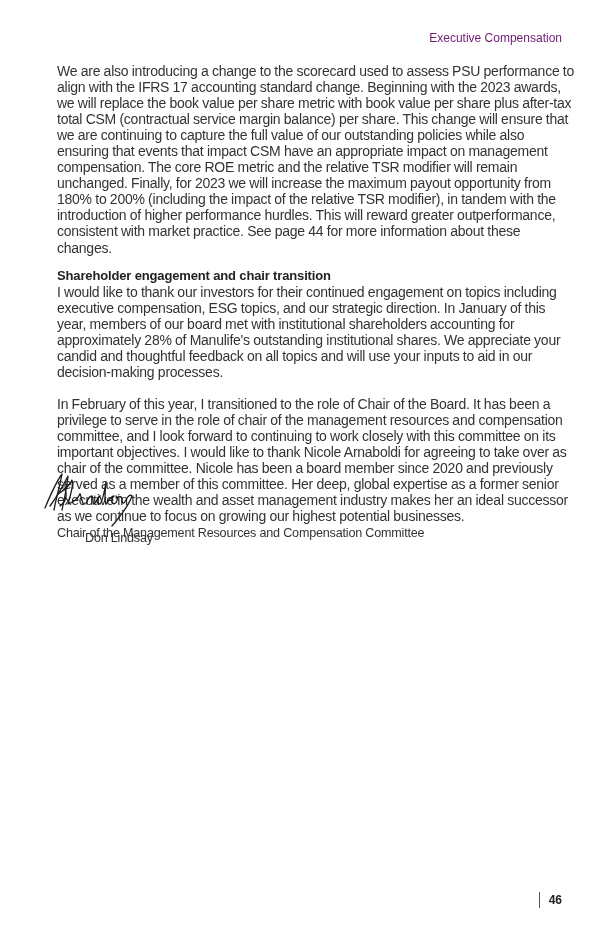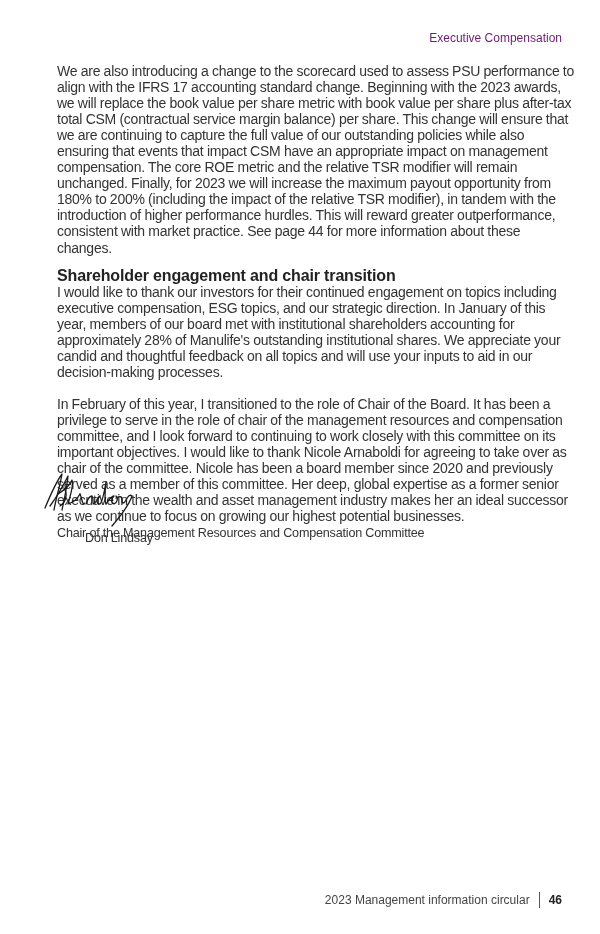--- a/index.html
+++ b/index.html
@@ -15,21 +15,21 @@
   .body-wrap {
     position: absolute; left: 57px; top: 63px; width: 520px;
   }
   p {
     margin: 0; font-size: 14px; line-height: 16.05px;
     letter-spacing: -0.25px; color: #333333;
     word-spacing: -0.2px;
   }
   .p1 { margin-bottom: 12px; }
   h2 {
-    margin: 0; font-size: 16px; line-height: 16.05px;
+    margin: 0; font-size: 13px; line-height: 16.05px;
     font-weight: bold; color: #222222; letter-spacing: -0.15px;
   }
   .p2 { margin-bottom: 16px; }
   .signature {
     position: absolute; left: 40px; top: 468px; width: 110px; height: 60px;
   }
   .sig-name {
     position: absolute; left: 57px; top: 531px;
     font-size: 12.6px; color: #333333; letter-spacing: -0.2px; margin-left: 28px;
   }
@@ -69,16 +69,15 @@
     <path d="M60 28 C 56 30, 56 36, 60 36 C 62 34, 64 26, 66 14 C 65 24, 64 32, 66 36"></path>
     <path d="M66 36 C 70 30, 72 28, 74 28 C 72 30, 70 34, 74 36 C 78 34, 78 30, 76 28"></path>
     <path d="M76 30 C 80 28, 82 28, 82 32 C 82 36, 84 36, 86 32 C 88 28, 90 26, 92 28 C 90 34, 84 44, 72 58"></path>
   </g>
 </svg>
 
 <div class="sig-name">Don Lindsay</div>
 <div class="sig-title">Chair of the Management Resources and Compensation Committee</div>
 
 <div class="footer">
-  <span>2023 Management information circular</span>
   <span class="divider"></span>
   <span class="page-num">46</span>
 </div>
 
 </body></html>

